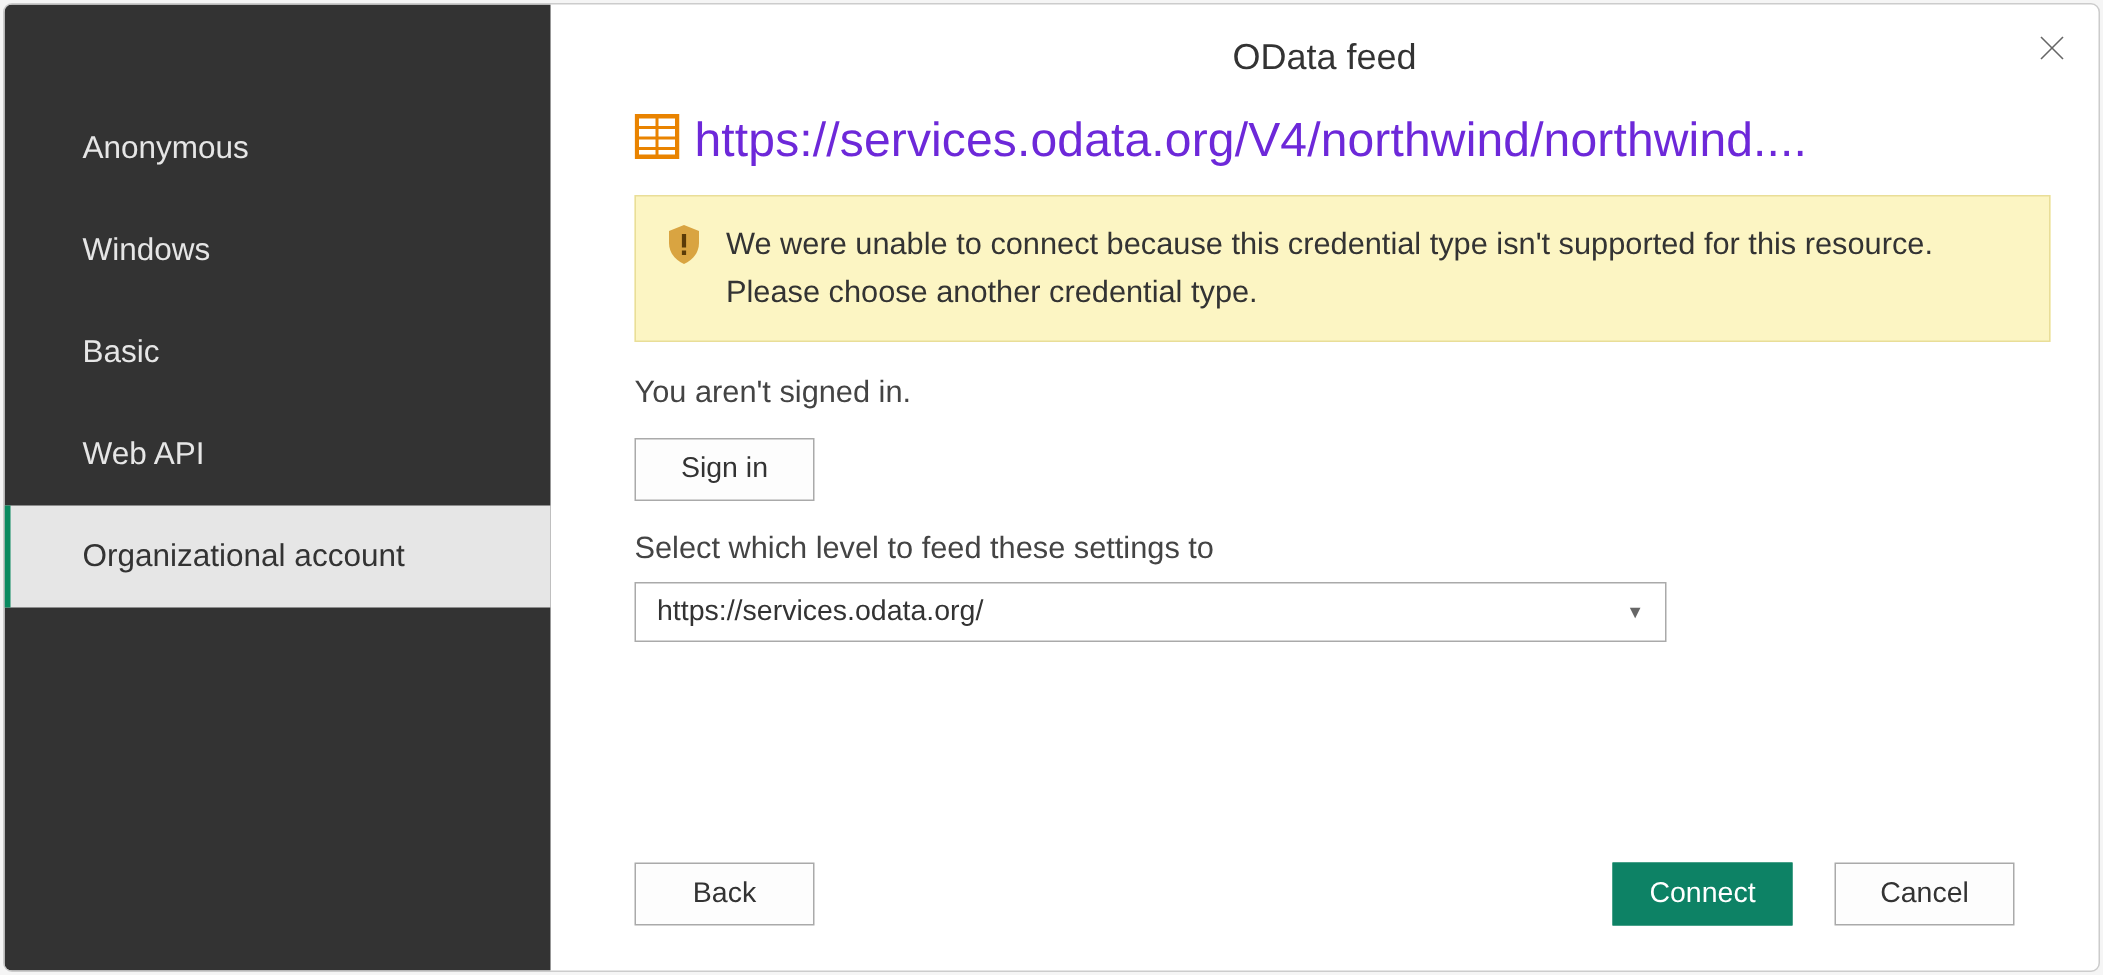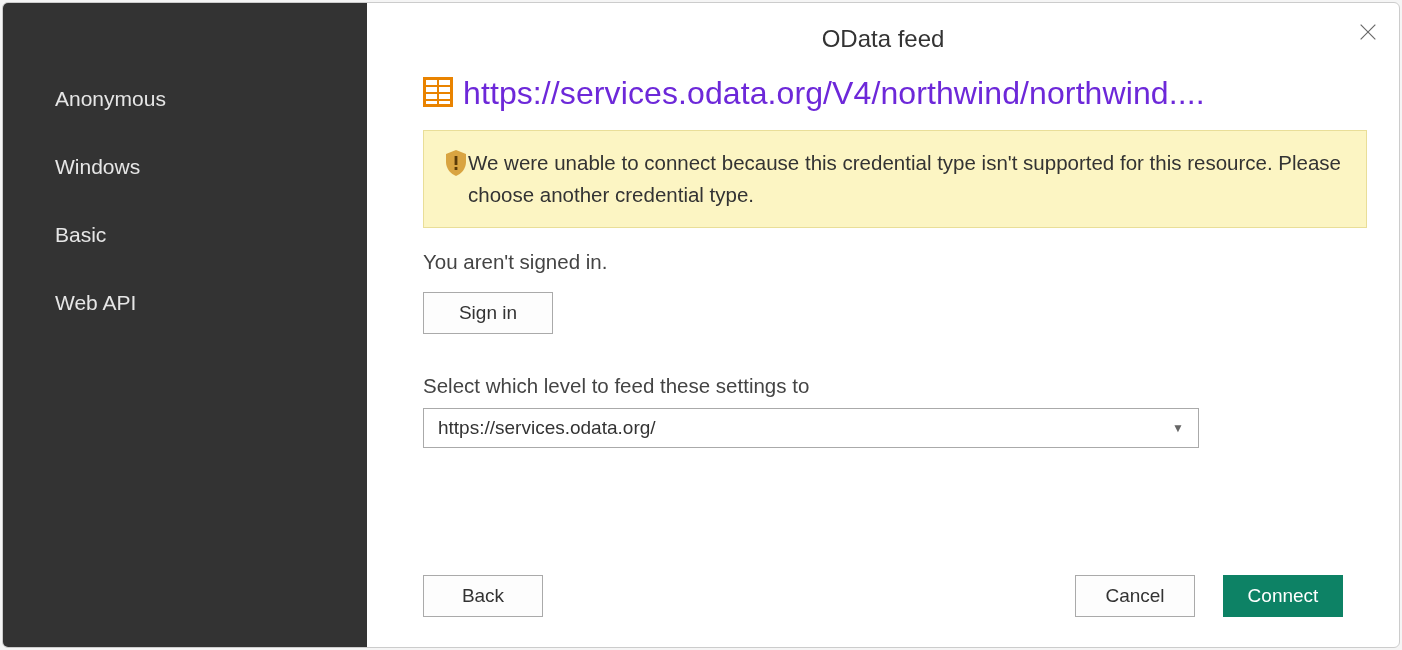--- a/index.html
+++ b/index.html
@@ -88,20 +88,21 @@
       flex: 1;
       font-weight: 300;
       letter-spacing: 0.1px;
     }
     .warning-banner {
       background: #fcf5c3;
       border: 1px solid #e9de98;
       padding: 16px 20px 16px 20px;
       display: flex;
       align-items: flex-start;
+      gap: 16px;
       margin-bottom: 22px;
       margin-right: 4px;
     }
     .warning-icon {
       flex-shrink: 0;
       margin-top: 2px;
     }
     .warning-text {
       font-size: 20.5px;
       color: #333;
@@ -120,32 +121,32 @@
       padding: 9px 20px;
       cursor: pointer;
       font-family: inherit;
     }
     .btn-primary {
       background: #0d8265;
       border: 1px solid #0d8265;
       color: #fff;
     }
     .signin-btn {
-      width: 130px;
-      margin-bottom: 40px;
+      width: 120px;
+      margin-bottom: 20px;
       text-align: center;
     }
     .label {
       font-size: 20.5px;
       color: #444;
       margin-bottom: 10px;
     }
     .dropdown {
       position: relative;
-      width: 776px;
+      width: 688px;
       max-width: 100%;
     }
     .dropdown-value {
       border: 1px solid #aaa;
       padding: 8px 14px;
       font-size: 19px;
       color: #333;
       background: #fff;
       cursor: pointer;
       display: flex;
@@ -179,20 +180,23 @@
       <span>Anonymous</span>
     </div>
     <div class="sidebar-item">
       <span>Windows</span>
     </div>
     <div class="sidebar-item">
       <span>Basic</span>
     </div>
     <div class="sidebar-item">
       <span>Web API</span>
+    </div>
+    <div class="sidebar-item selected">
+      <span>Organizational account</span>
     </div>
   </nav>
 
   <div class="main">
 
     <div class="close-btn">
       <span>
         <svg viewBox="0 0 24 24" fill="none">
             <line x1="4" y1="4" x2="20" y2="20"></line>
             <line x1="20" y1="4" x2="4" y2="20"></line>
@@ -243,19 +247,19 @@
           <span>https://services.odata.org/</span>
           <span class="dropdown-caret">▼</span>
         </div>
       </div>
 
     </div>
 
     <div class="footer">
       <button class="btn">Back</button>
       <div class="footer-right">
+        <button class="btn btn-primary">Connect</button>
         <button class="btn">Cancel</button>
-        <button class="btn btn-primary">Connect</button>
       </div>
     </div>
 
   </div>
 </div>
 
 </body></html>

